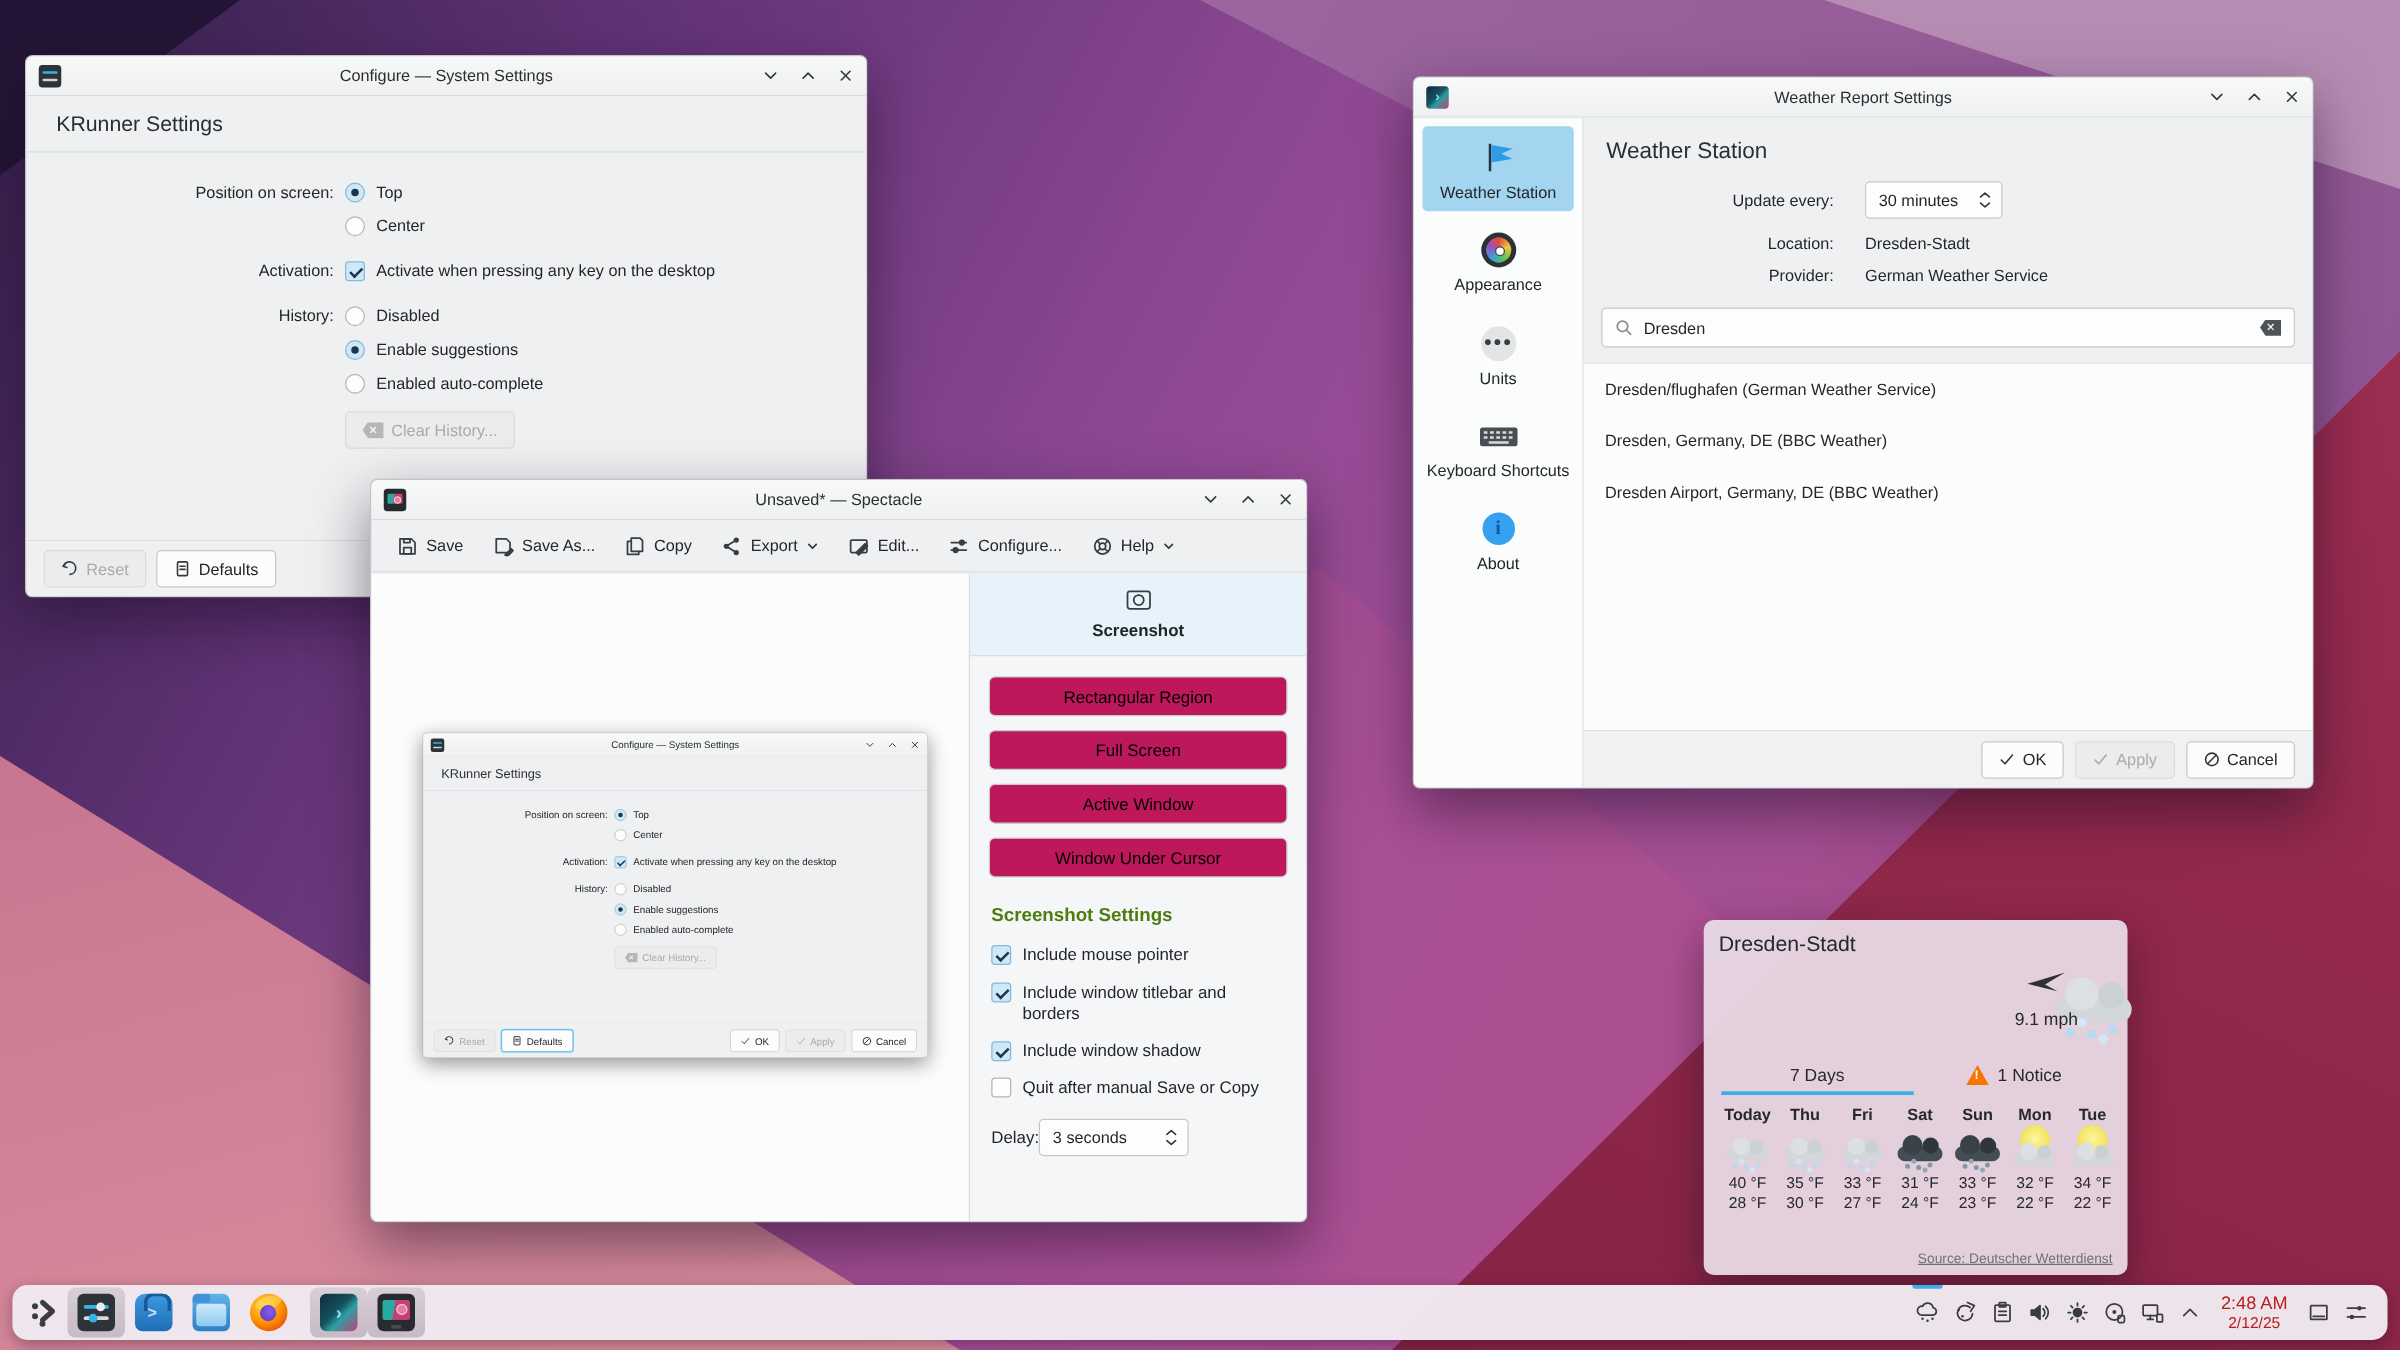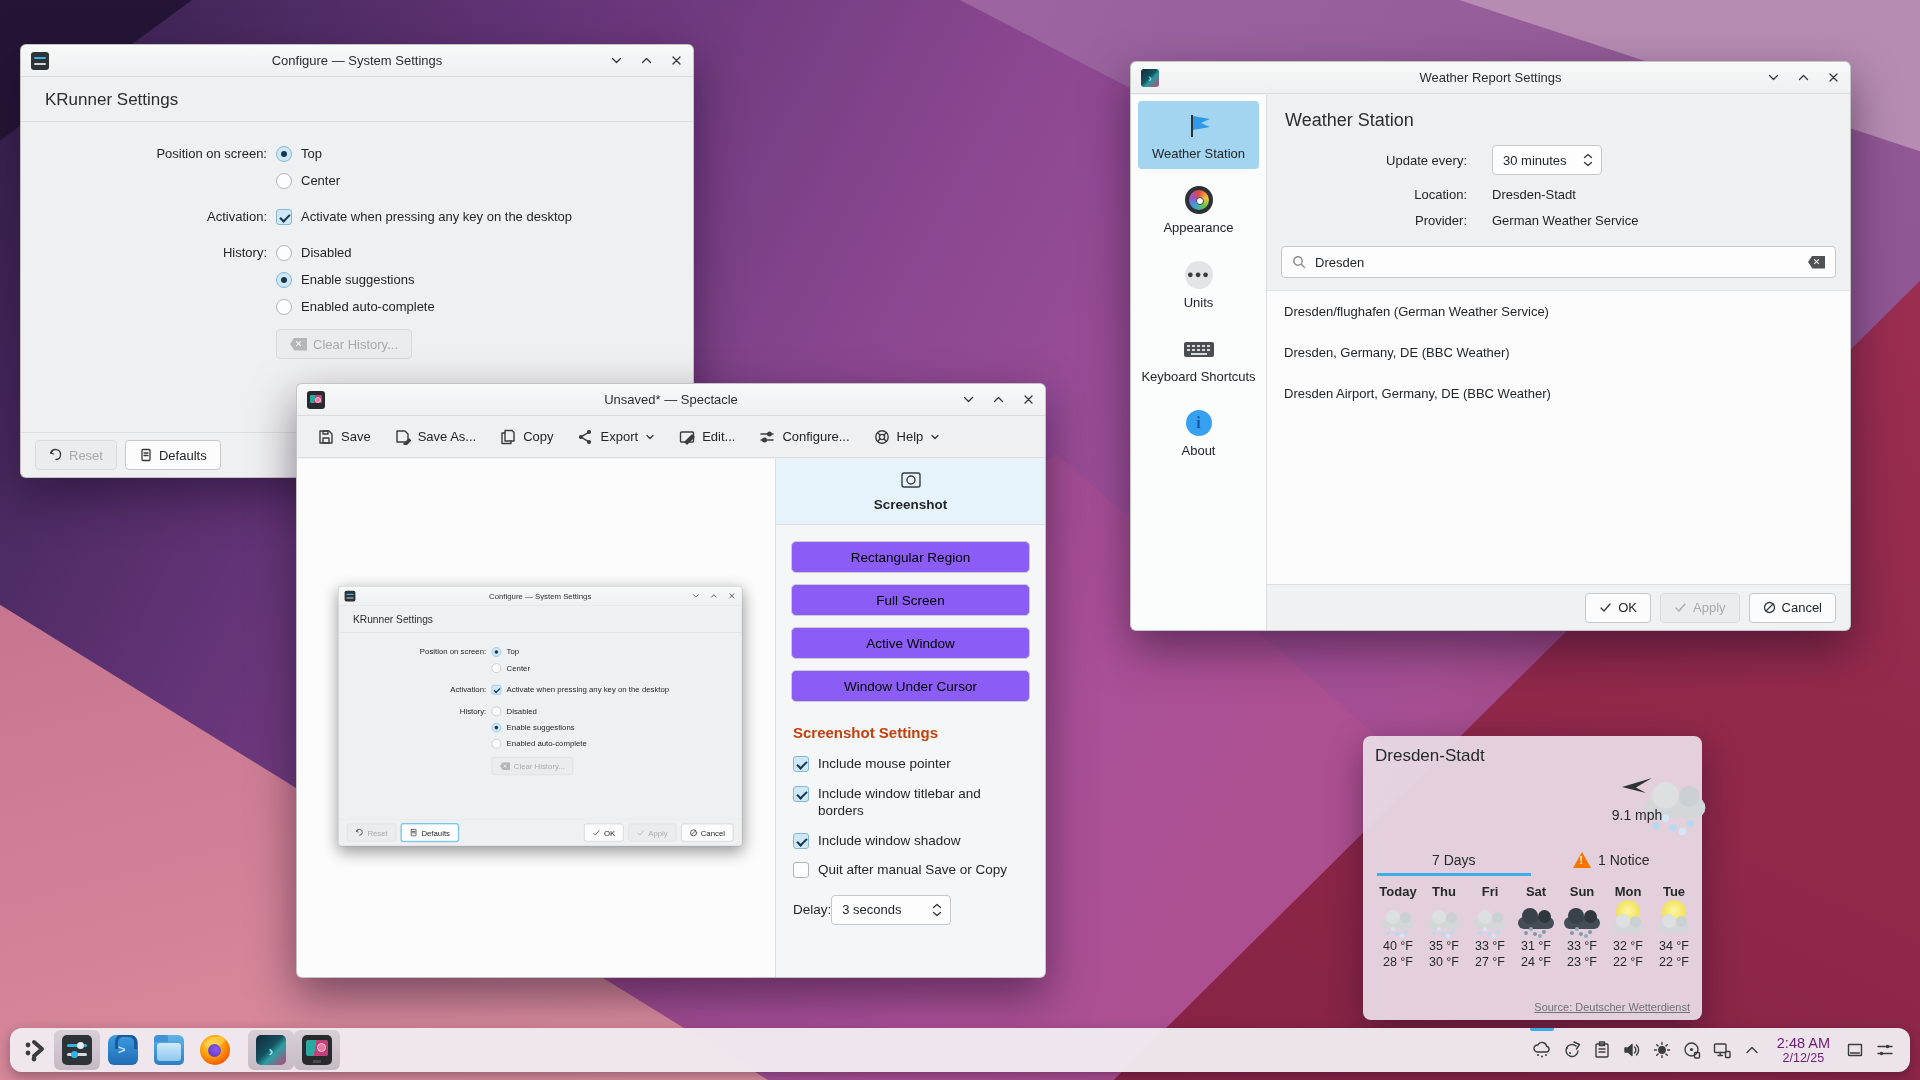--- a/index.html
+++ b/index.html
@@ -65,23 +65,23 @@
   .spec-body{position:absolute;top:75px;bottom:0;left:0;right:0;display:flex;border-radius:0 0 6px 6px;overflow:hidden}
   .spec-preview{width:479px;background:#fcfcfc;border-right:1px solid #dcdee0;position:relative;flex:none}
   #preview-slot{position:absolute;left:41px;top:127px;width:406px;height:263px}
   #preview-slot .krunner{left:0;top:0;transform:scale(0.6);transform-origin:0 0;box-shadow:0 8px 26px rgba(0,0,0,.4);z-index:1}
   .spec-side{flex:1;display:flex;flex-direction:column;background:#f5f6f7}
   .spec-tabs{display:flex;border-bottom:1px solid #dcdee0}
   .spec-tab{flex:1;text-align:center;padding:11px 0 12px;font-size:13.5px;color:#232629}
   .spec-tab .ticon{display:block;margin:0 auto 7px}
   .spec-tab.active{background:#e7f3fb;font-weight:bold}
   .spec-buttons{padding:16px 15px 4px;display:flex;flex-direction:column;gap:11px}
-  .capture-btn{height:32px;border:1px solid #c9cbcd;border-radius:5px;background:#8b5cf6;font-size:13.5px;display:flex;align-items:center;justify-content:center}
+  .capture-btn{height:32px;border:1px solid #c9cbcd;border-radius:5px;background:#be185d;font-size:13.5px;display:flex;align-items:center;justify-content:center}
   .spec-settings{padding:14px 17px}
-  .spec-settings h3{font-size:15px;font-weight:bold;margin:4px 0 14px;color:#c2410c}
+  .spec-settings h3{font-size:15px;font-weight:bold;margin:4px 0 14px;color:#4d7c0f}
   .opt-row{display:flex;gap:9px;margin-bottom:12px;font-size:13.5px;align-items:flex-start;line-height:1.3}
   .opt-row .cb{margin-top:1px}
   .delay-row{display:flex;align-items:center;gap:0;margin-top:16px;font-size:13.5px}
   .delay-row .spin{width:120px;justify-content:space-between}
 
   
   .weather{left:1130px;top:61px;width:721px;height:570px;z-index:2}
   .w-body{position:absolute;top:33px;bottom:0;left:0;right:0;display:flex;border-radius:0 0 6px 6px;overflow:hidden}
   .w-side{width:136px;background:#fbfcfc;border-right:1px solid #dcdee0;padding:6px 7px;display:flex;flex-direction:column;gap:6px;flex:none}
   .w-side-item{border-radius:4px;padding:9px 2px 7px;text-align:center;font-size:13px;color:#232629;line-height:1.25}
@@ -157,21 +157,21 @@
   .settth i:nth-child(2)::after{content:'';position:absolute;left:4px;top:-2px;width:7px;height:7px;border-radius:50%;background:#35b2e8}
   .discth{background:linear-gradient(#3d9ae0,#1f6cb5);border-radius:8px 8px 6px 6px!important}
   .discth::before{content:'';position:absolute;left:7px;top:-1px;width:16px;height:12px;border:3px solid #1a5a98;border-bottom:none;border-radius:8px 8px 0 0}
   .discth::after{content:'>';position:absolute;left:10px;top:7px;color:#bfe2ff;font-weight:bold;font-size:13px}
   .dolpth{background:linear-gradient(#5fb3e8,#2f7ec4);border-radius:4px 6px 5px 5px!important}
   .dolpth::before{content:'';position:absolute;left:0;top:0;width:14px;height:7px;background:#3f93d6;border-radius:4px 2px 0 0}
   .dolpth::after{content:'';position:absolute;left:3px;top:8px;right:3px;bottom:4px;background:linear-gradient(#cfe9fb,#8ec8ef);border-radius:3px}
   .tray{margin-left:auto;display:flex;align-items:center;height:100%}
   .tray-item{width:30px;height:100%;display:flex;align-items:center;justify-content:center;position:relative;flex:none}
   .tray-item.open::before{content:'';position:absolute;top:0;left:3px;right:3px;height:3px;background:#3daee9;border-radius:0 0 2px 2px}
-  .clock{padding:0 10px;text-align:center;font-size:14.5px;line-height:1.12;color:#701a75}
+  .clock{padding:0 10px;text-align:center;font-size:14.5px;line-height:1.12;color:#b91c1c}
   .clock .date{font-size:12.5px}
   svg.tico{stroke:#3a3d40;fill:none;stroke-width:1.4;stroke-linecap:round;stroke-linejoin:round;display:block}
   svg.mico{stroke:#35393c;fill:none;stroke-width:1.3;stroke-linecap:round;stroke-linejoin:round;display:block}
 </style>
 </head>
 <body>
 
 <div id="screen">
   <div class="wallpaper">
     <div class="wp wp1"></div>

